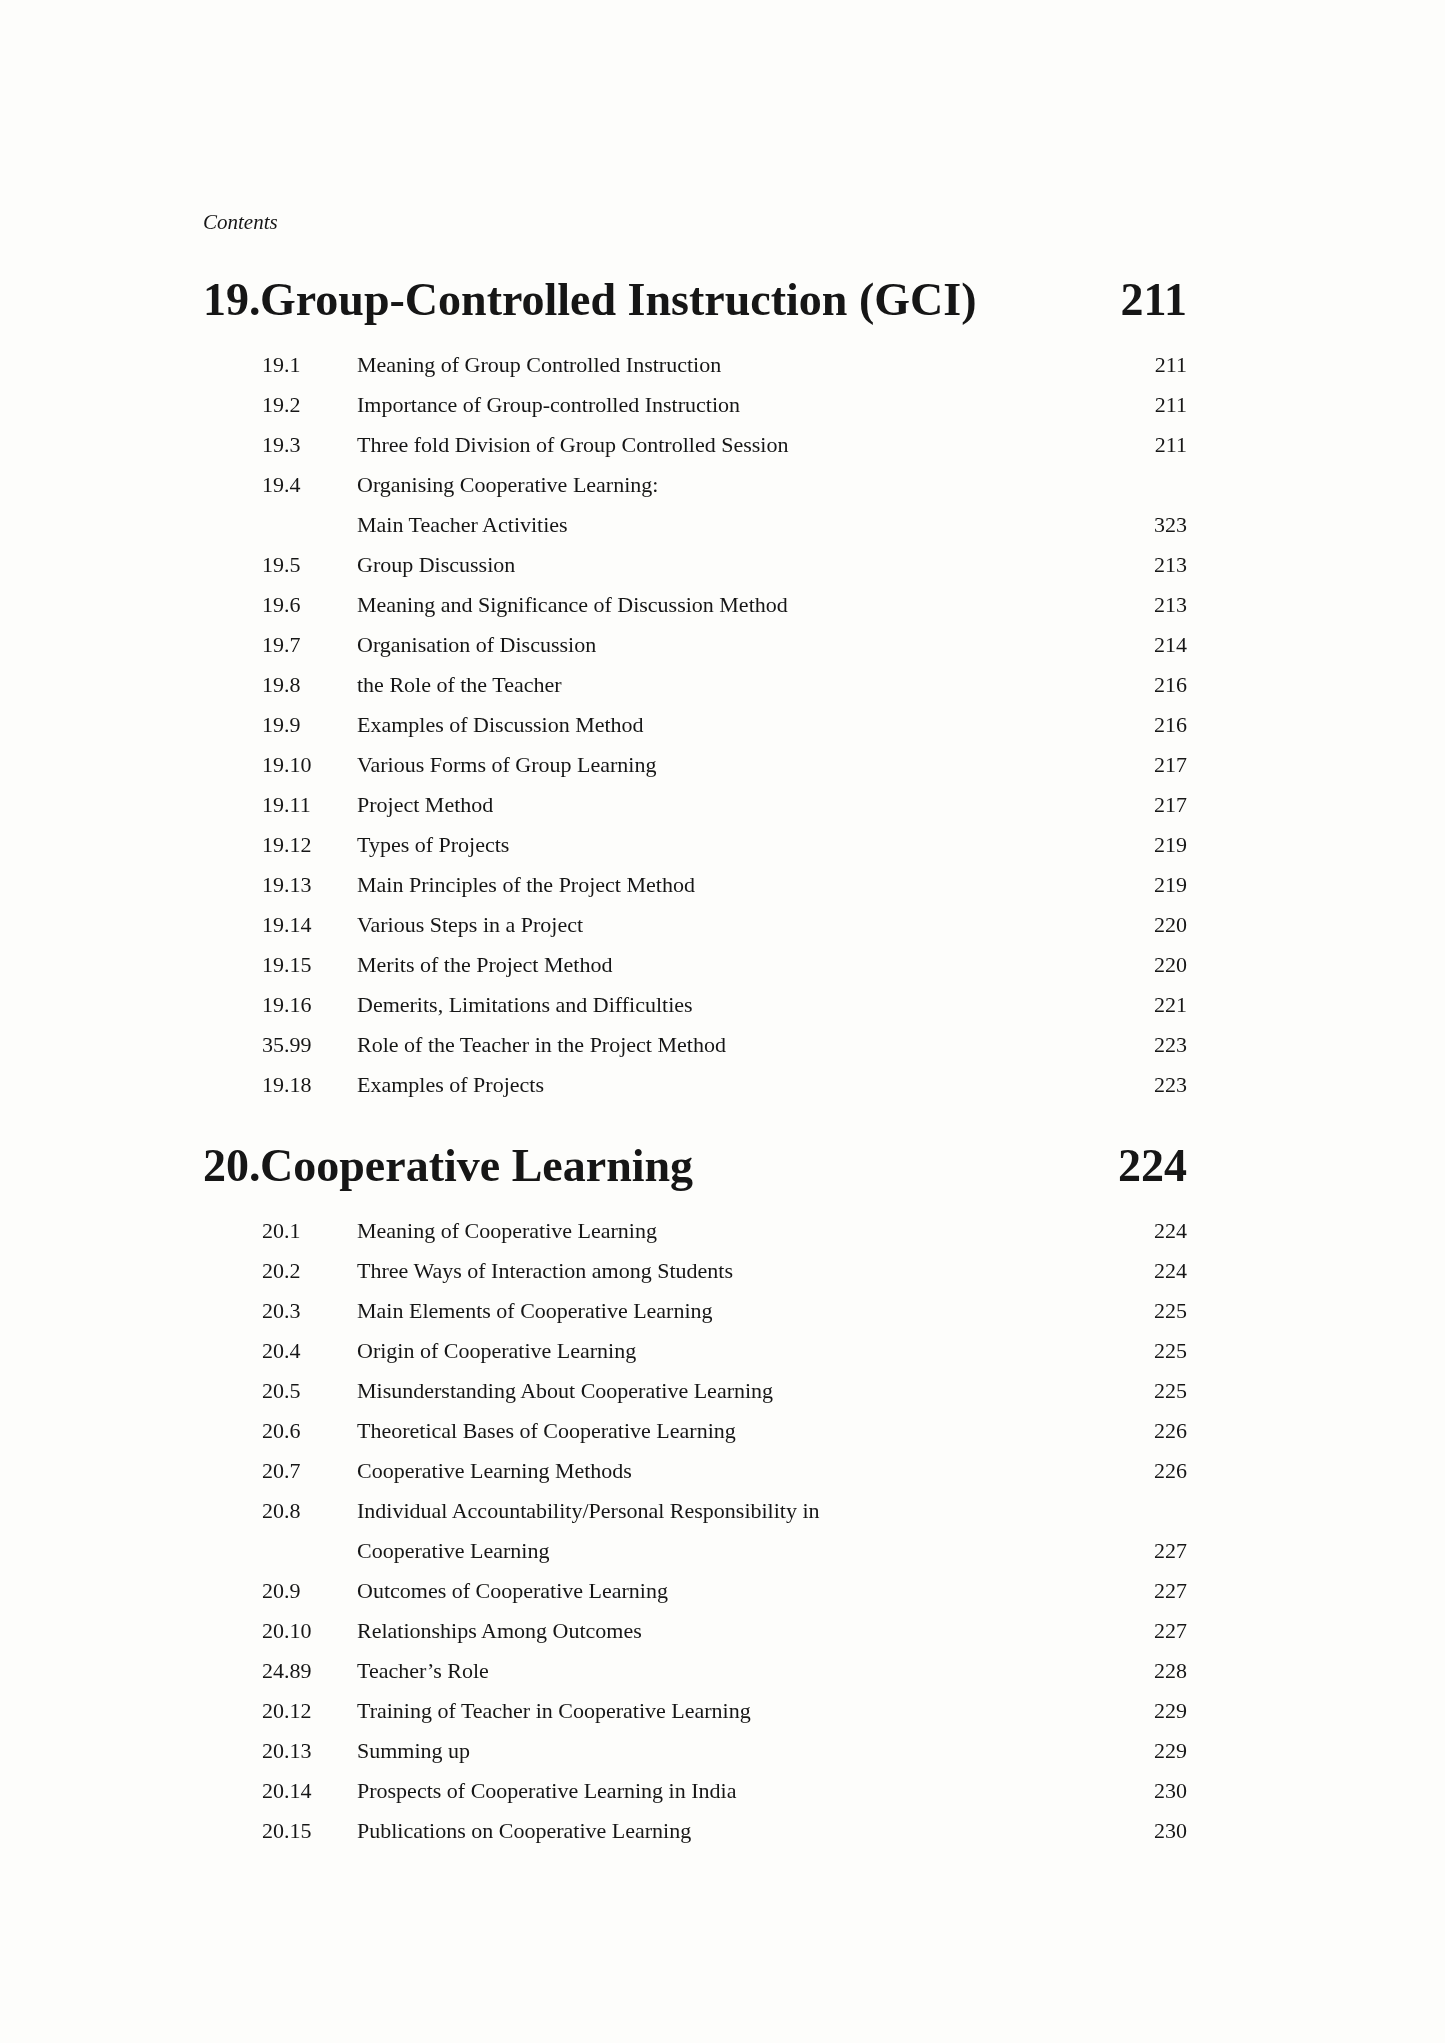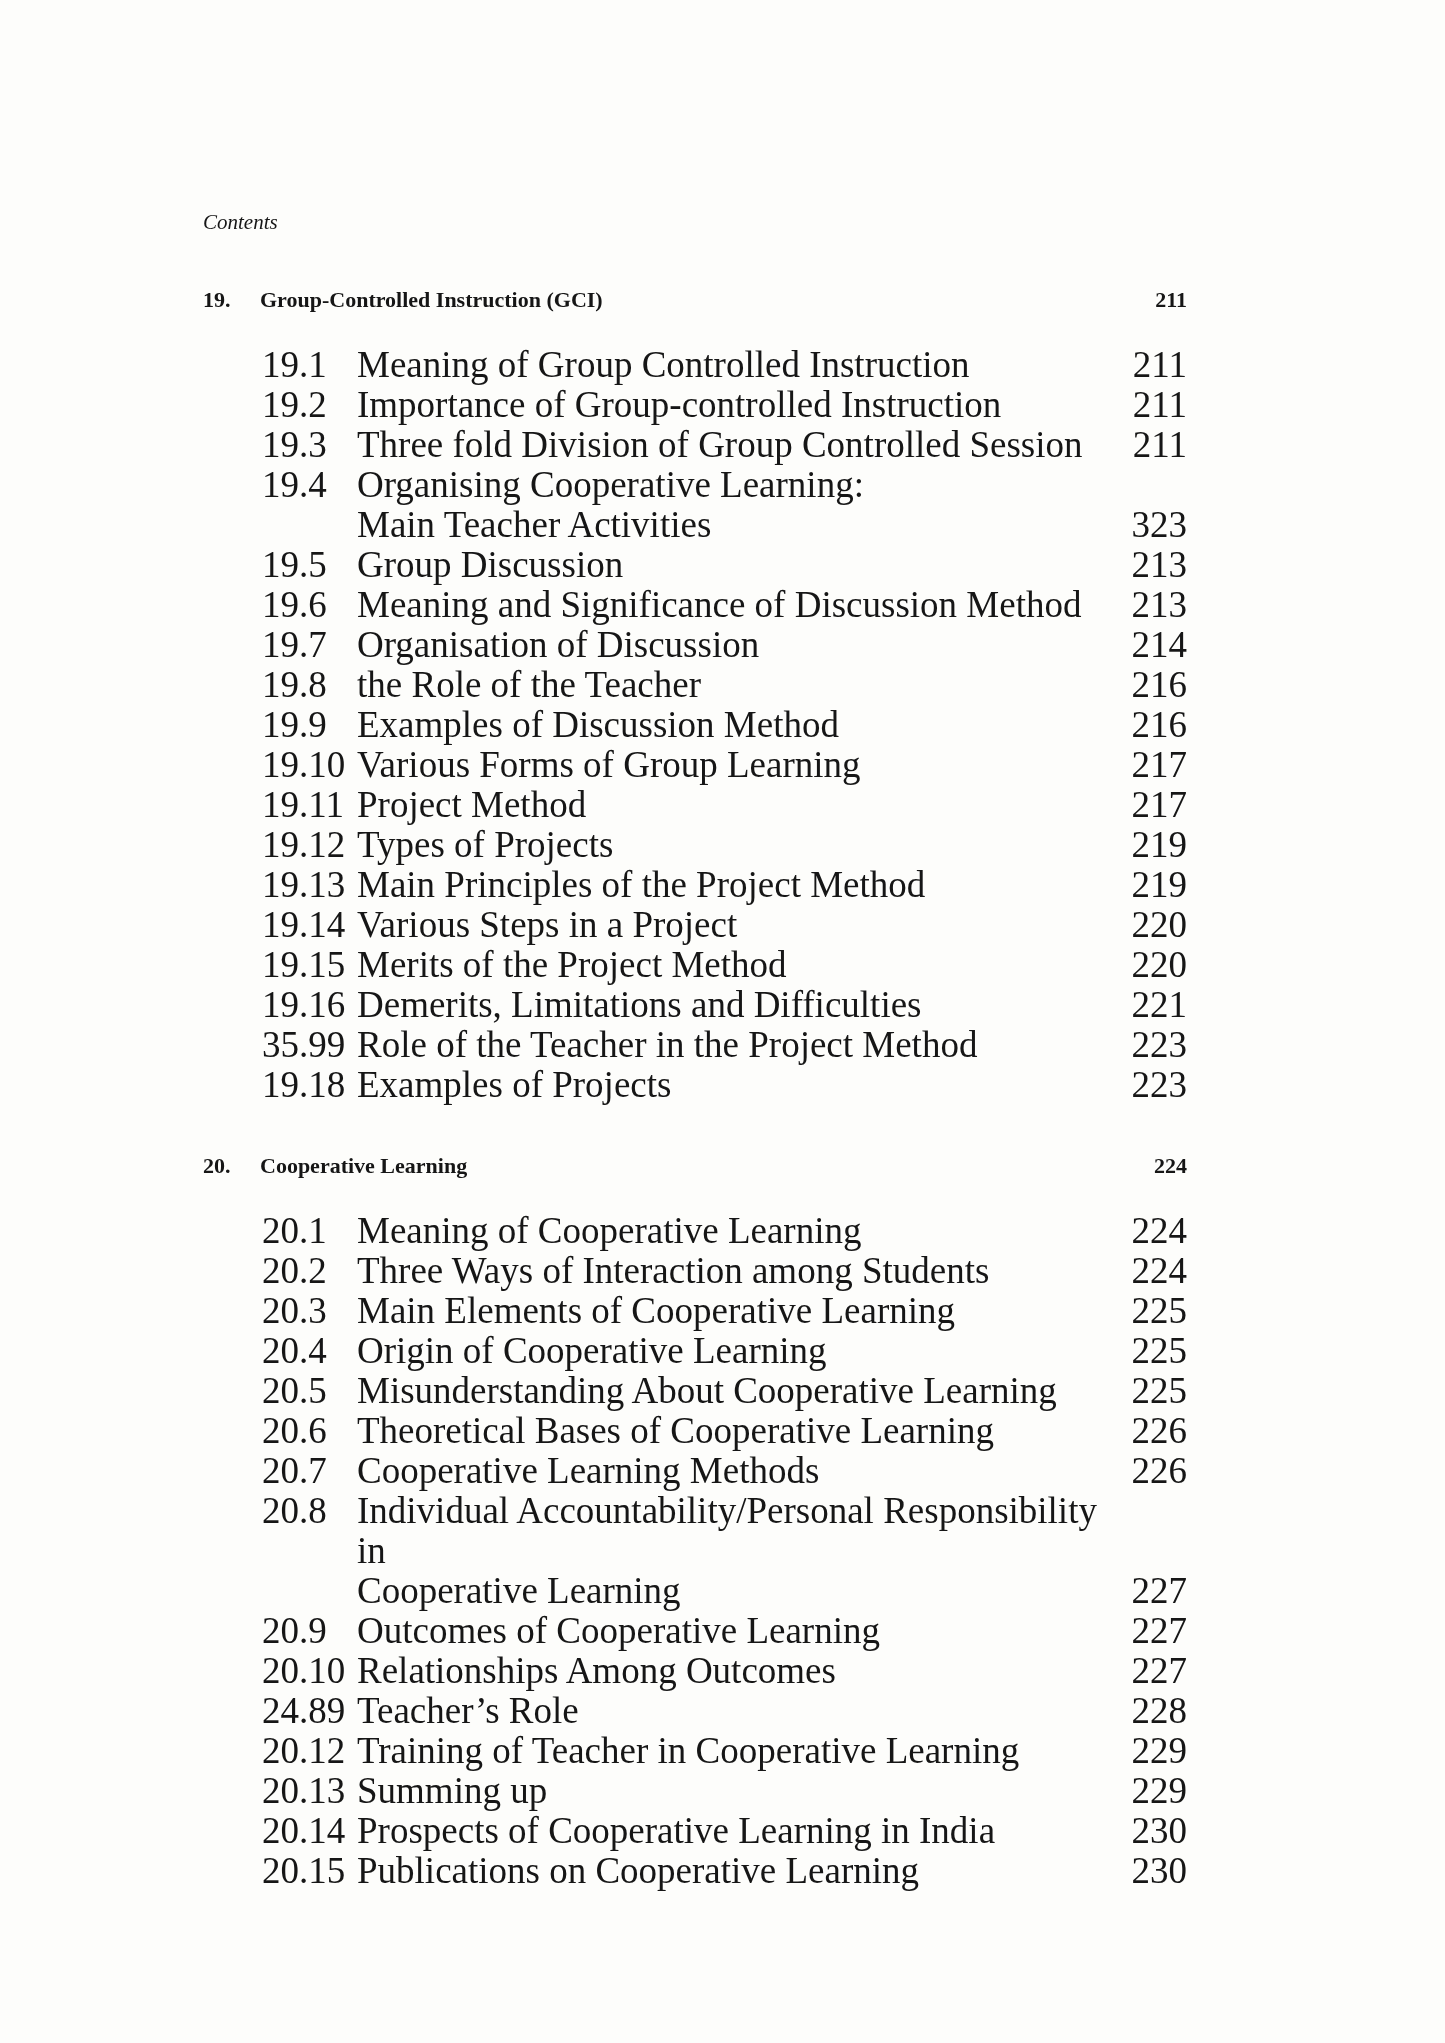--- a/index.html
+++ b/index.html
@@ -20,34 +20,34 @@
   .running-header {
     font-style: italic;
     font-size: 21px;
     line-height: 34px;
   }
   .chapter { margin-top: 38px; }
   .chapter-heading {
     display: flex;
     align-items: baseline;
     font-weight: bold;
-    font-size: 22px;
+    font-size: 46px;
     line-height: 46px;
     justify-content: space-between;
   }
   .ch-num { width: 57px; flex-shrink: 0; }
   .ch-title { flex: 1; }
   .ch-page { flex-shrink: 0; text-align: right; }
   .sections {
     margin-top: 22px;
     padding-left: 59px;
   }
   .toc-row {
     display: flex;
-    font-size: 37px;
+    font-size: 22px;
     line-height: 40px;
   }
   .sec-num { width: 95px; flex-shrink: 0; }
   .sec-body { flex: 1; display: block; }
   .toc-line { display: flex; }
   .line-text { flex: 1; }
   .line-page { width: 90px; flex-shrink: 0; text-align: right; }
 </style>
 </head>
 <body>

